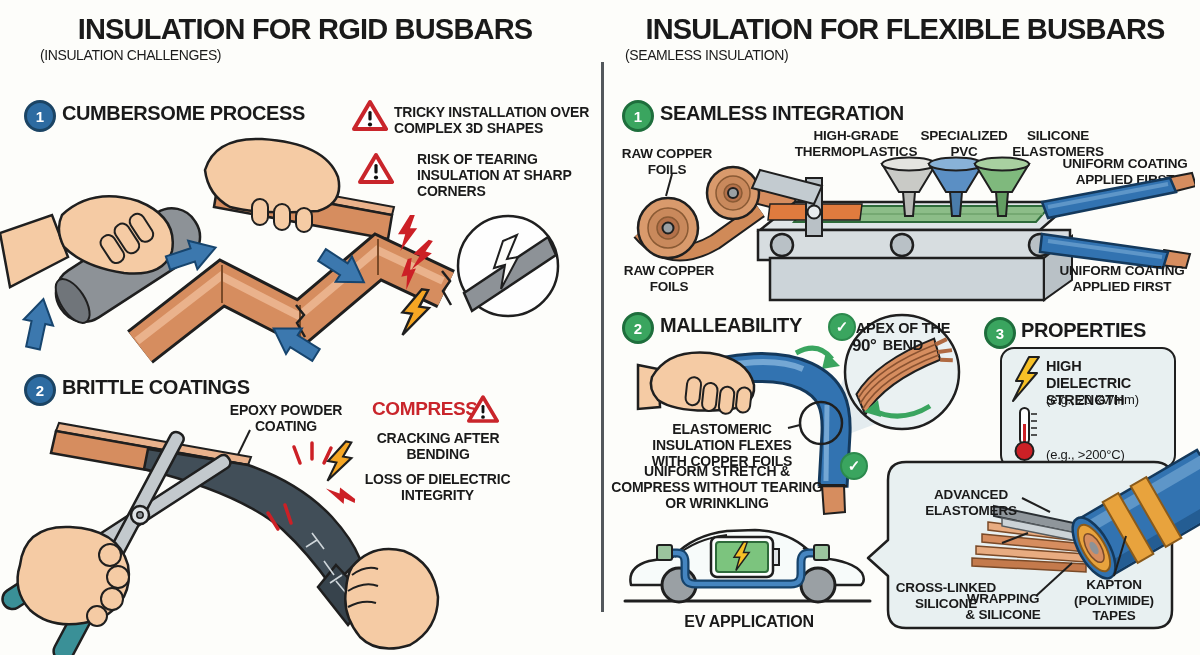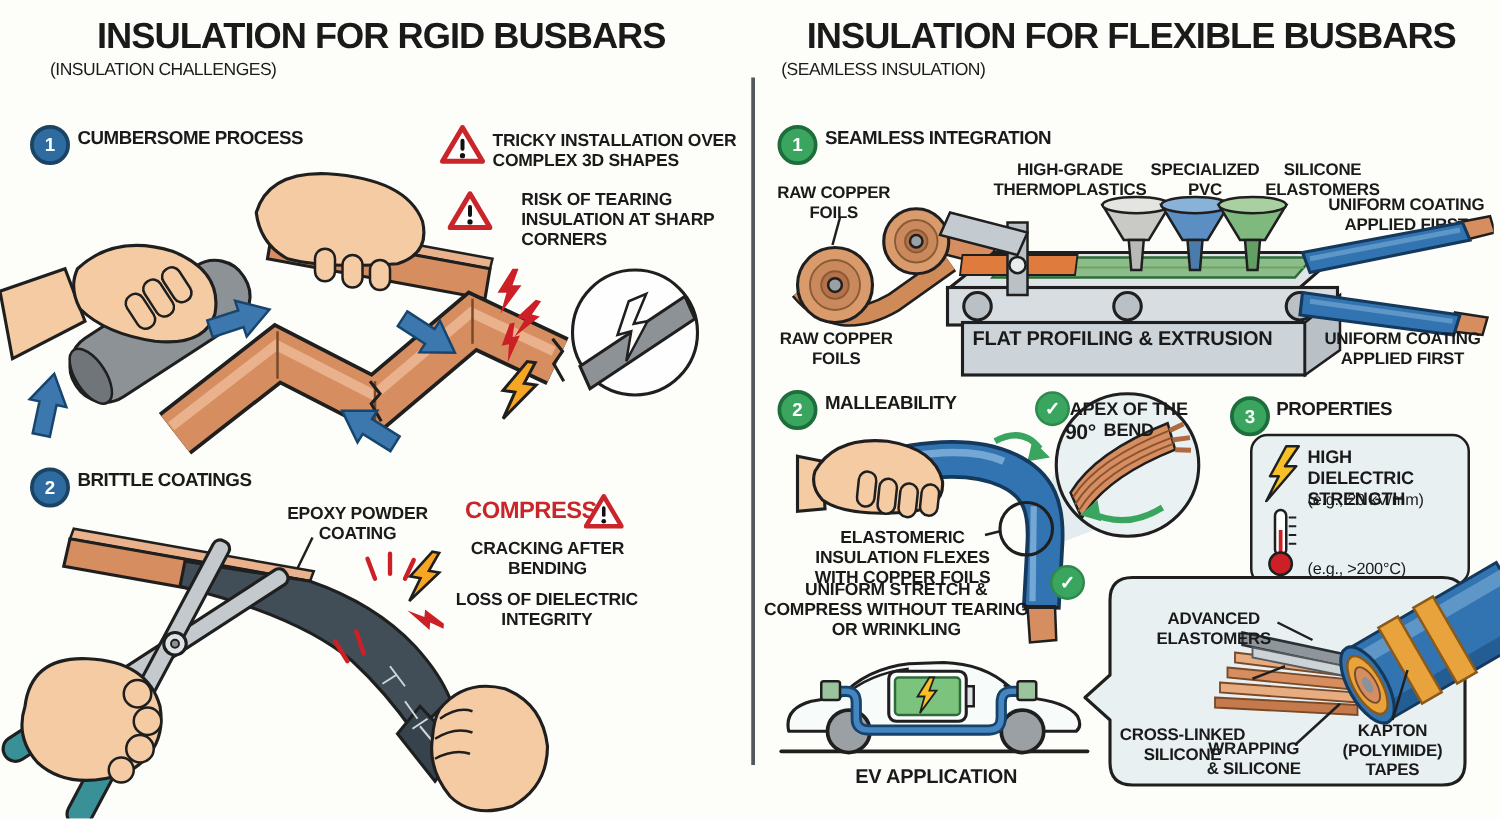--- a/index.html
+++ b/index.html
@@ -1,21 +1,21 @@
 <!DOCTYPE html>
 <html><head>
 <meta charset="utf-8">
 <style>
   html,body{margin:0;padding:0;background:#ffffff;}
   #canvas{position:relative;width:1200px;height:655px;background:#fdfdfa;overflow:hidden;
           font-family:"Liberation Sans",sans-serif;color:#1a1a1a;}
   .abs{position:absolute;}
   .title{font-size:29px;font-weight:bold;letter-spacing:-0.8px;text-align:center;white-space:nowrap;}
   .subtitle{font-size:14px;font-weight:normal;letter-spacing:-0.4px;text-align:left;white-space:nowrap;}
-  .heading{font-size:15px;font-weight:bold;letter-spacing:-0.4px;white-space:nowrap;}
+  .heading{font-size:20px;font-weight:bold;letter-spacing:-0.4px;white-space:nowrap;}
   .lbl{font-weight:bold;font-size:14px;line-height:1.16;text-align:center;letter-spacing:-0.2px;}
   .lbl.sm{font-size:13.5px;}
   .lbl.left{text-align:left;}
   .sub{font-weight:normal;font-size:13px;letter-spacing:-0.2px;}
   .badge{width:26px;height:26px;border-radius:50%;display:flex;align-items:center;justify-content:center;
          color:#fff;font-size:15px;font-weight:bold;}
   .badge.blue{background:#2d6ba1;border:3px solid #1b4464;}
   .badge.green{background:#3aa55f;border:3px solid #1e6e3c;}
   .check{width:24px;height:24px;border-radius:50%;background:#3aa55f;border:2.5px solid #2c8a4d;
          color:#fff;font-weight:bold;font-size:15px;display:flex;align-items:center;justify-content:center;}
@@ -252,21 +252,20 @@
 
     <g>
       <polygon points="556,38 582,33 586,46 562,52" fill="#d68d5f" stroke="#1f1f1f" stroke-width="2"></polygon>
       <polygon points="432,62 560,38 566,52 438,78" fill="#3273b1" stroke="#14395c" stroke-width="2.5"></polygon>
       <line x1="438" y1="67" x2="558" y2="44" stroke="#5e96c8" stroke-width="4"></line>
       <polygon points="554,110 580,114 576,128 550,125" fill="#d68d5f" stroke="#1f1f1f" stroke-width="2"></polygon>
       <polygon points="432,94 558,112 553,128 430,112" fill="#3273b1" stroke="#14395c" stroke-width="2.5"></polygon>
       <line x1="438" y1="101" x2="552" y2="117" stroke="#5e96c8" stroke-width="4"></line>
     </g>
   </svg>
-  <div class="abs lbl" style="left:772px;top:263px;width:252px;font-size:16px;">FLAT PROFILING &amp; EXTRUSION</div>
   <div class="abs lbl sm" style="left:610px;top:263px;width:118px;">RAW COPPER FOILS</div>
   <div class="abs lbl sm" style="left:1048px;top:263px;width:148px;">UNIFORM COATING APPLIED FIRST</div>
 
   <div class="abs badge green" style="left:622px;top:312px;">
     <span>2</span>
   </div>
   <div class="abs heading" style="left:660px;top:314px;">MALLEABILITY</div>
   <div class="abs check" style="left:828px;top:313px;">
     <span>✓</span>
   </div>

